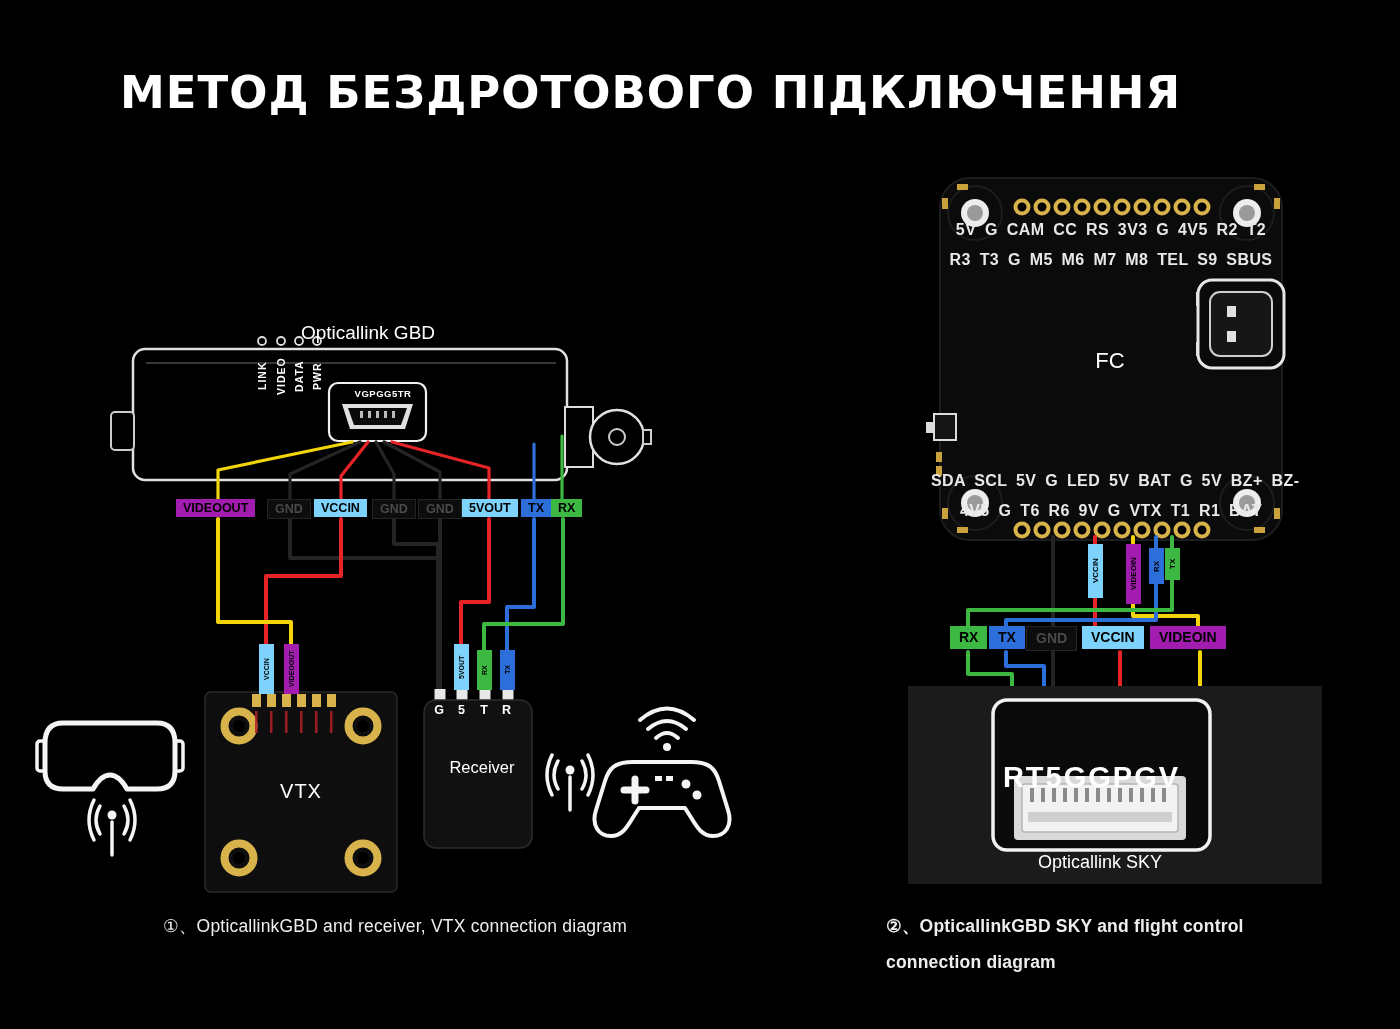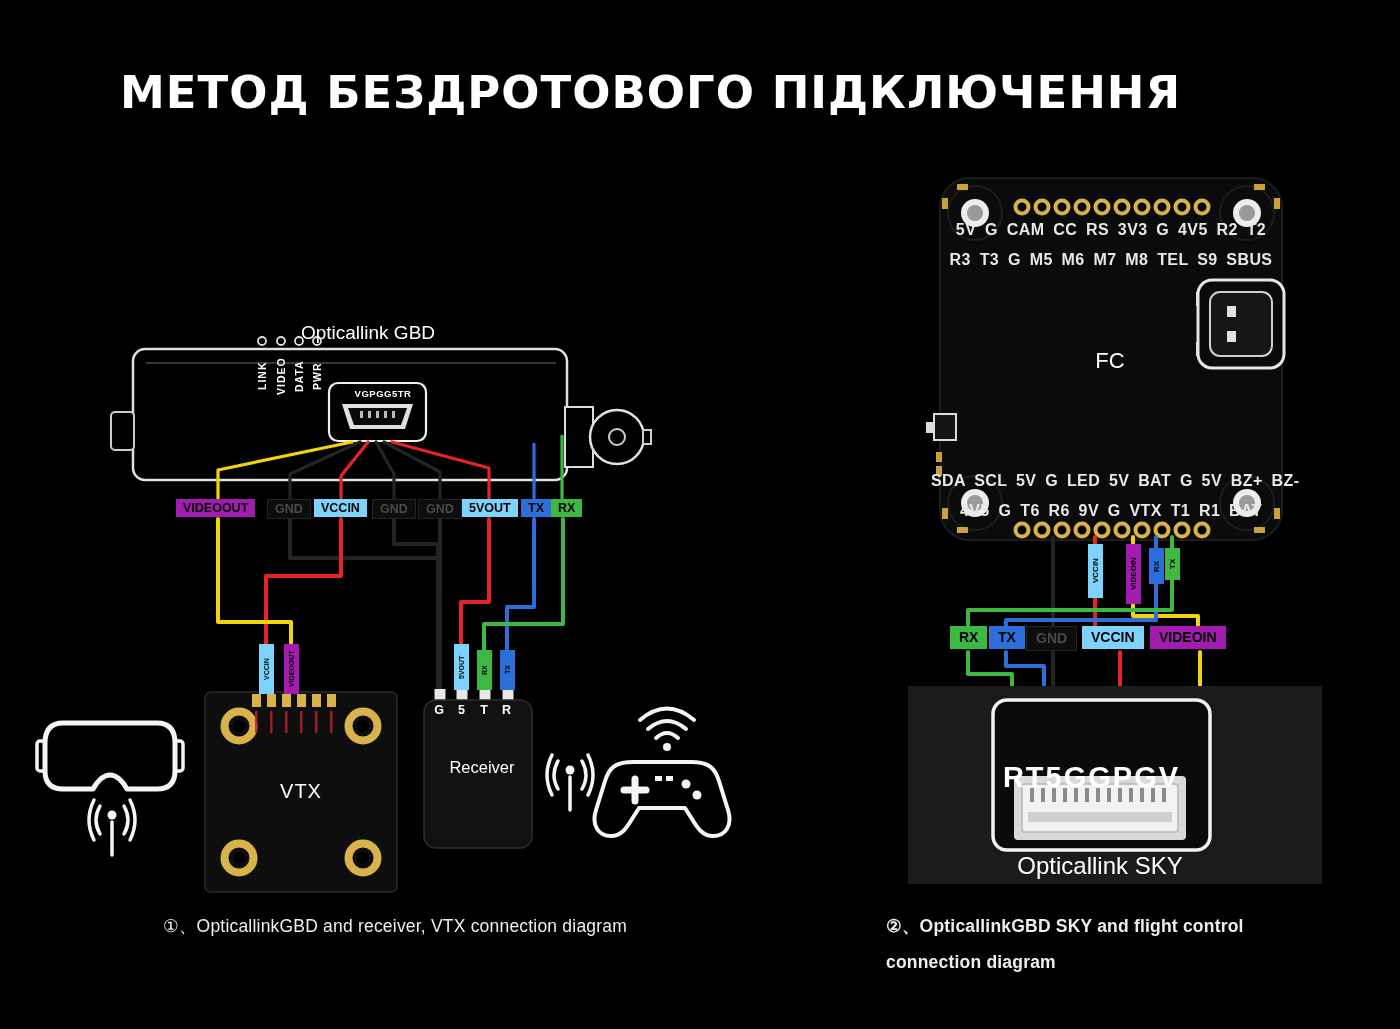--- a/index.html
+++ b/index.html
@@ -328,18 +328,18 @@
   <div class="vtag vtag2 bg-blue" style="left:1149px;top:548px;height:36px;">RX</div>
   <div class="vtag vtag2 bg-green" style="left:1165px;top:548px;height:32px;">TX</div>
 
   <div class="chip2 bg-green" style="left:950px;top:626px;">RX</div>
   <div class="chip2 bg-blue" style="left:989px;top:626px;">TX</div>
   <div class="chip2 bg-dark" style="left:1026px;top:626px;">GND</div>
   <div class="chip2 bg-red" style="left:1082px;top:626px;">VCCIN</div>
   <div class="chip2 bg-yellow" style="left:1150px;top:626px;">VIDEOIN</div>
 
   <div class="txt center" style="left:993px;top:714px;width:197px;font-size:29px;font-weight:bold;letter-spacing:2px;margin-top:47px;">RT5GGPGV</div>
-  <div class="txt center" style="left:985px;top:852px;width:230px;font-size:24px;">Opticallink SKY</div>
+  <div class="txt center" style="left:985px;top:852px;width:230px;font-size:18px;">Opticallink SKY</div>
 
   <div class="txt caption" style="left:886px;top:914px;font-weight:bold;">②、OpticallinkGBD SKY and flight control</div>
   <div class="txt caption" style="left:886px;top:952px;font-weight:bold;">connection diagram</div>
 
 </div>
 
 </body></html>

